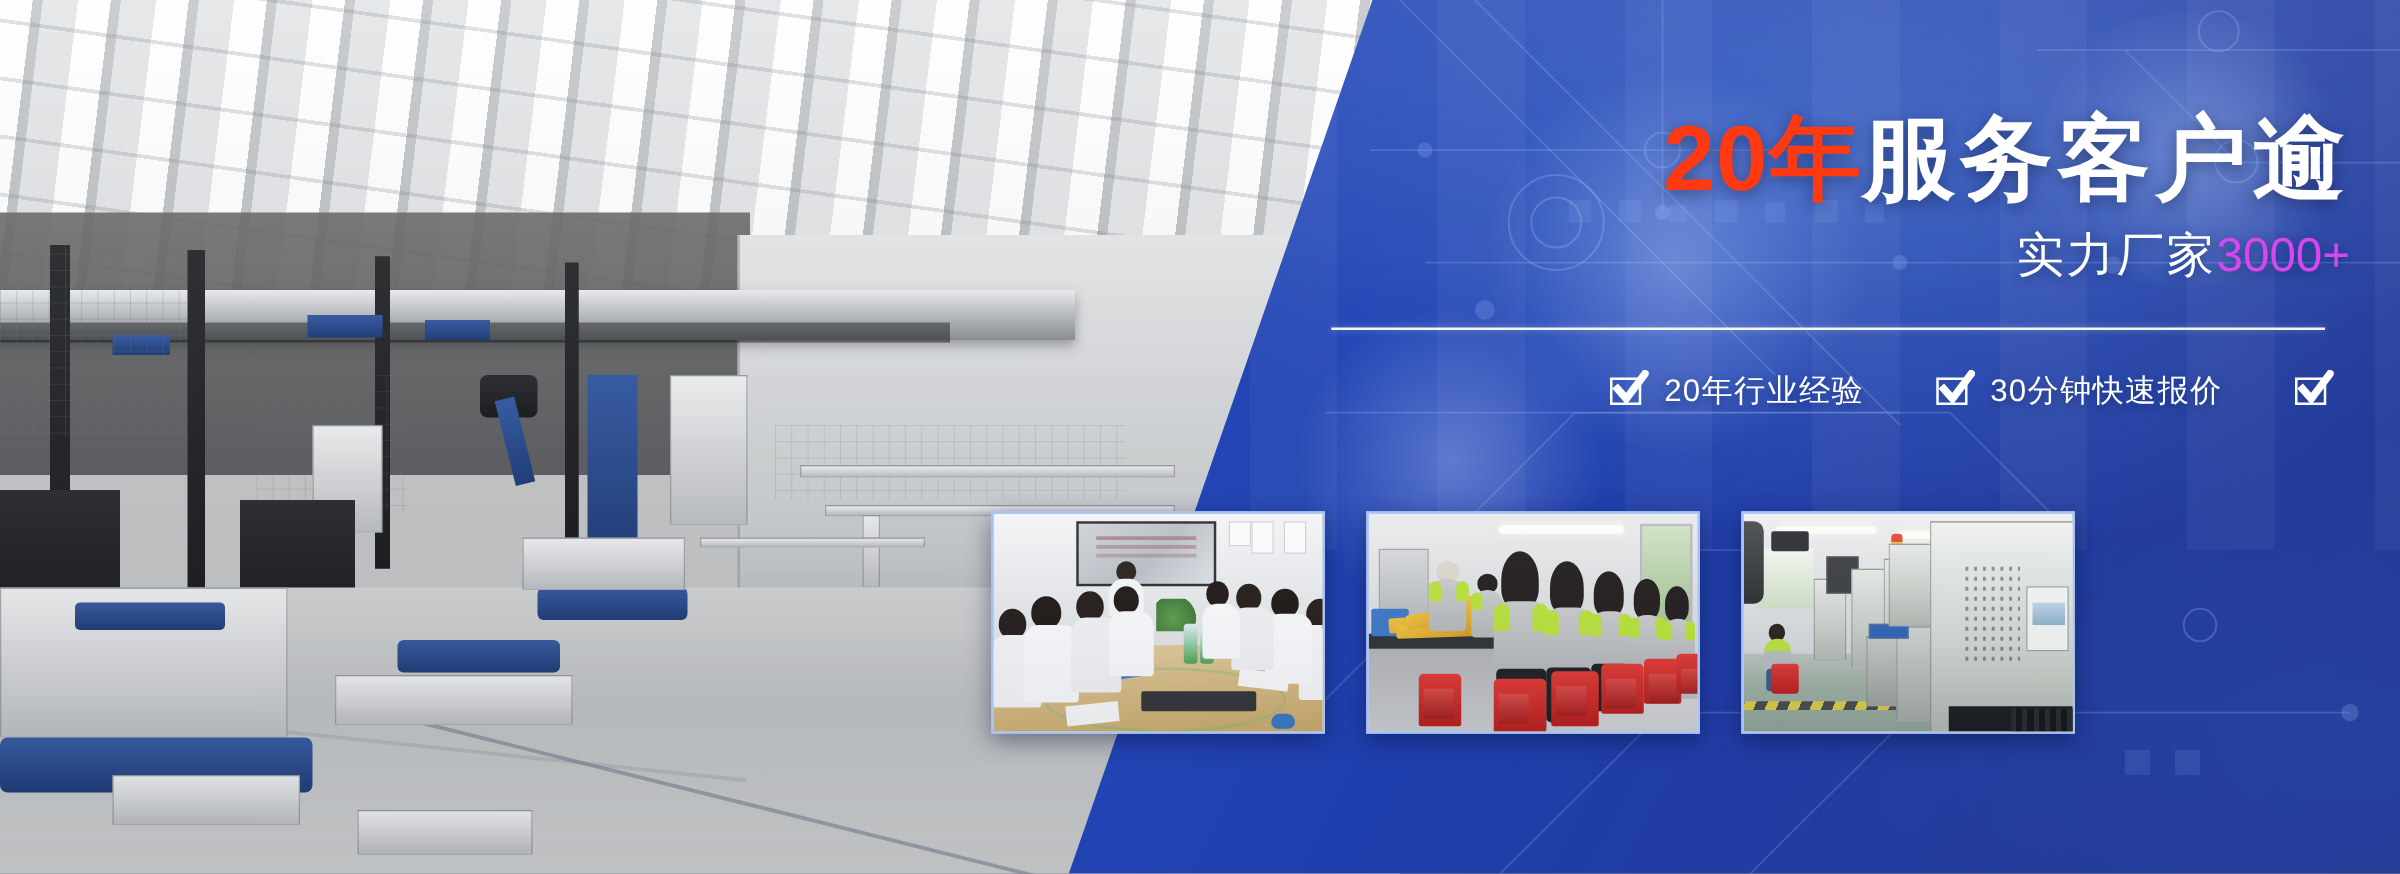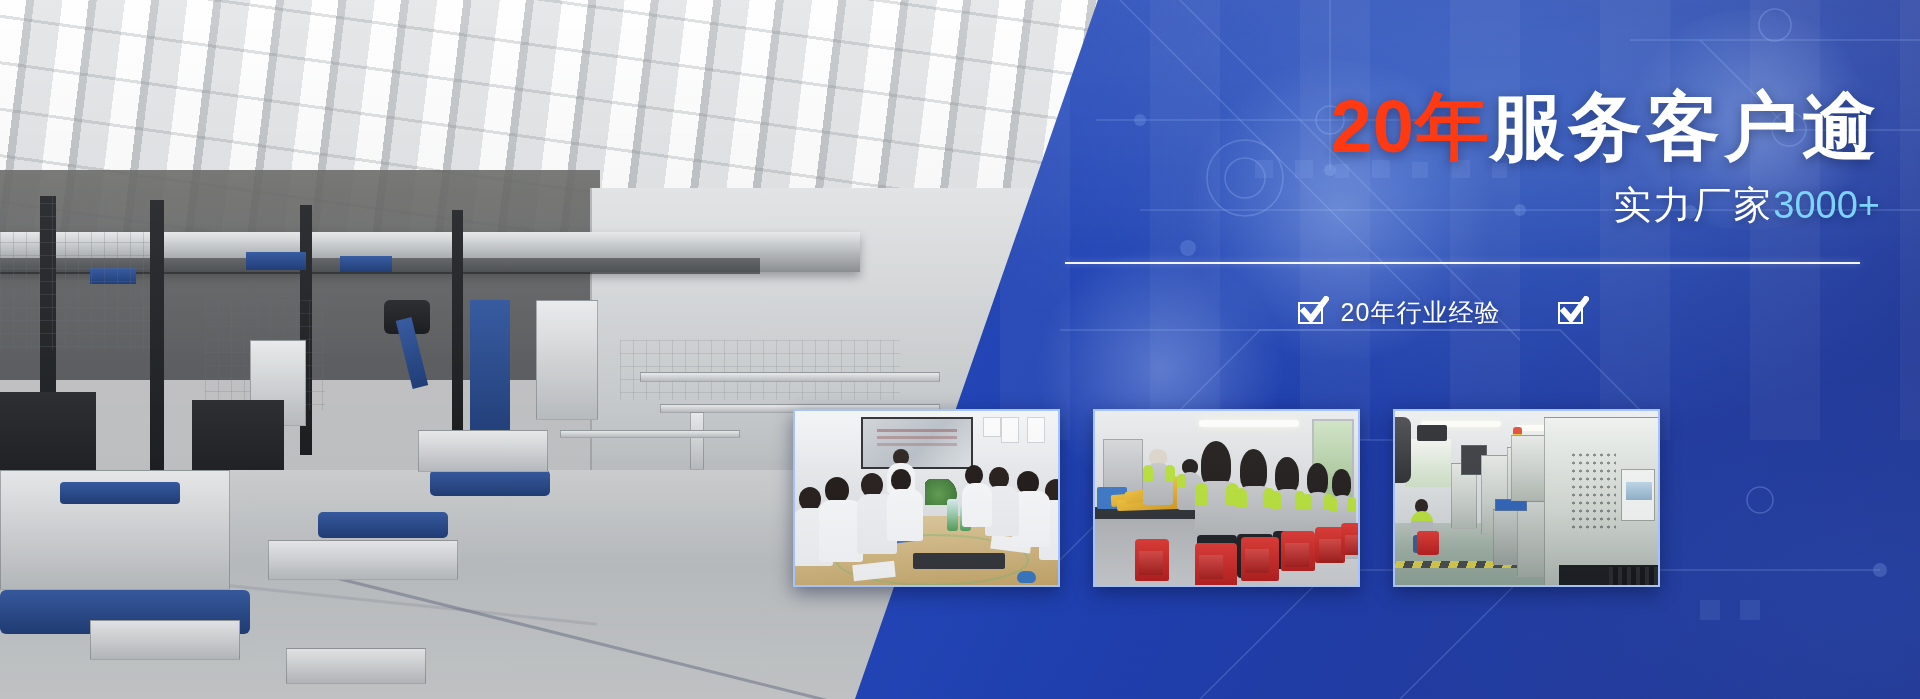--- a/index.html
+++ b/index.html
@@ -111,21 +111,21 @@
   }
   .headline .hl-num{color:#ff3a12;}
   .headline .hl-rest{color:#ffffff;letter-spacing:4px;}
   .subline{
     margin:0;padding:0;
     font-size:38px;line-height:1;font-weight:400;
     letter-spacing:2px;white-space:nowrap;
     text-shadow:0 2px 9px rgba(8,20,60,.40);
   }
   .subline .sub-txt{color:#ffffff;}
-  .subline .sub-num{color:#7dd3fc;letter-spacing:0;}
+  .subline .sub-num{color:#d946ef;letter-spacing:0;}
   .divider{
     height:2px;background:#ffffff;opacity:.95;
     box-shadow:0 0 6px rgba(255,255,255,.35);
   }
   .features{
     display:flex;justify-content:flex-end;align-items:center;
     gap:58px;white-space:nowrap;
   }
   .feature{display:flex;align-items:center;gap:13px;}
   .chk{position:relative;width:30px;height:26px;flex:0 0 auto;}
@@ -310,32 +310,41 @@
     <h1 class="headline" style="margin-top:90px;">
       <span class="hl-num">20年</span><span class="hl-rest">服务客户逾</span>
     </h1>
 
     <p class="subline" style="margin-top:22px;">
       <span class="sub-txt">实力厂家</span><span class="sub-num">3000+</span>
     </p>
 
     <div class="divider" style="margin:38px 20px 0 45px;"></div>
 
-    <div class="features" style="margin-top:32px;padding-right:14px;justify-content:center;">
+    <div class="features" style="margin-top:32px;padding-right:14px;">
 
       <div class="feature">
         <span class="chk">
           <span class="box"></span>
           <svg width="30" height="30" viewBox="0 0 30 30" aria-hidden="true">
             <path d="M5 15 L12 23 L27 3" stroke="#ffffff" stroke-width="6" fill="none" stroke-linecap="square" stroke-linejoin="miter"></path>
           </svg>
         </span>
         <span class="flabel">20年行业经验</span>
       </div>
 
+      <div class="feature">
+        <span class="chk">
+          <span class="box"></span>
+          <svg width="30" height="30" viewBox="0 0 30 30" aria-hidden="true">
+            <path d="M5 15 L12 23 L27 3" stroke="#ffffff" stroke-width="6" fill="none" stroke-linecap="square" stroke-linejoin="miter"></path>
+          </svg>
+        </span>
+        <span class="flabel">30分钟快速报价</span>
+      </div>
 
       <div class="feature">
         <span class="chk">
           <span class="box"></span>
           <svg width="30" height="30" viewBox="0 0 30 30" aria-hidden="true">
             <path d="M5 15 L12 23 L27 3" stroke="#ffffff" stroke-width="6" fill="none" stroke-linecap="square" stroke-linejoin="miter"></path>
           </svg>
         </span>
       </div>
 

